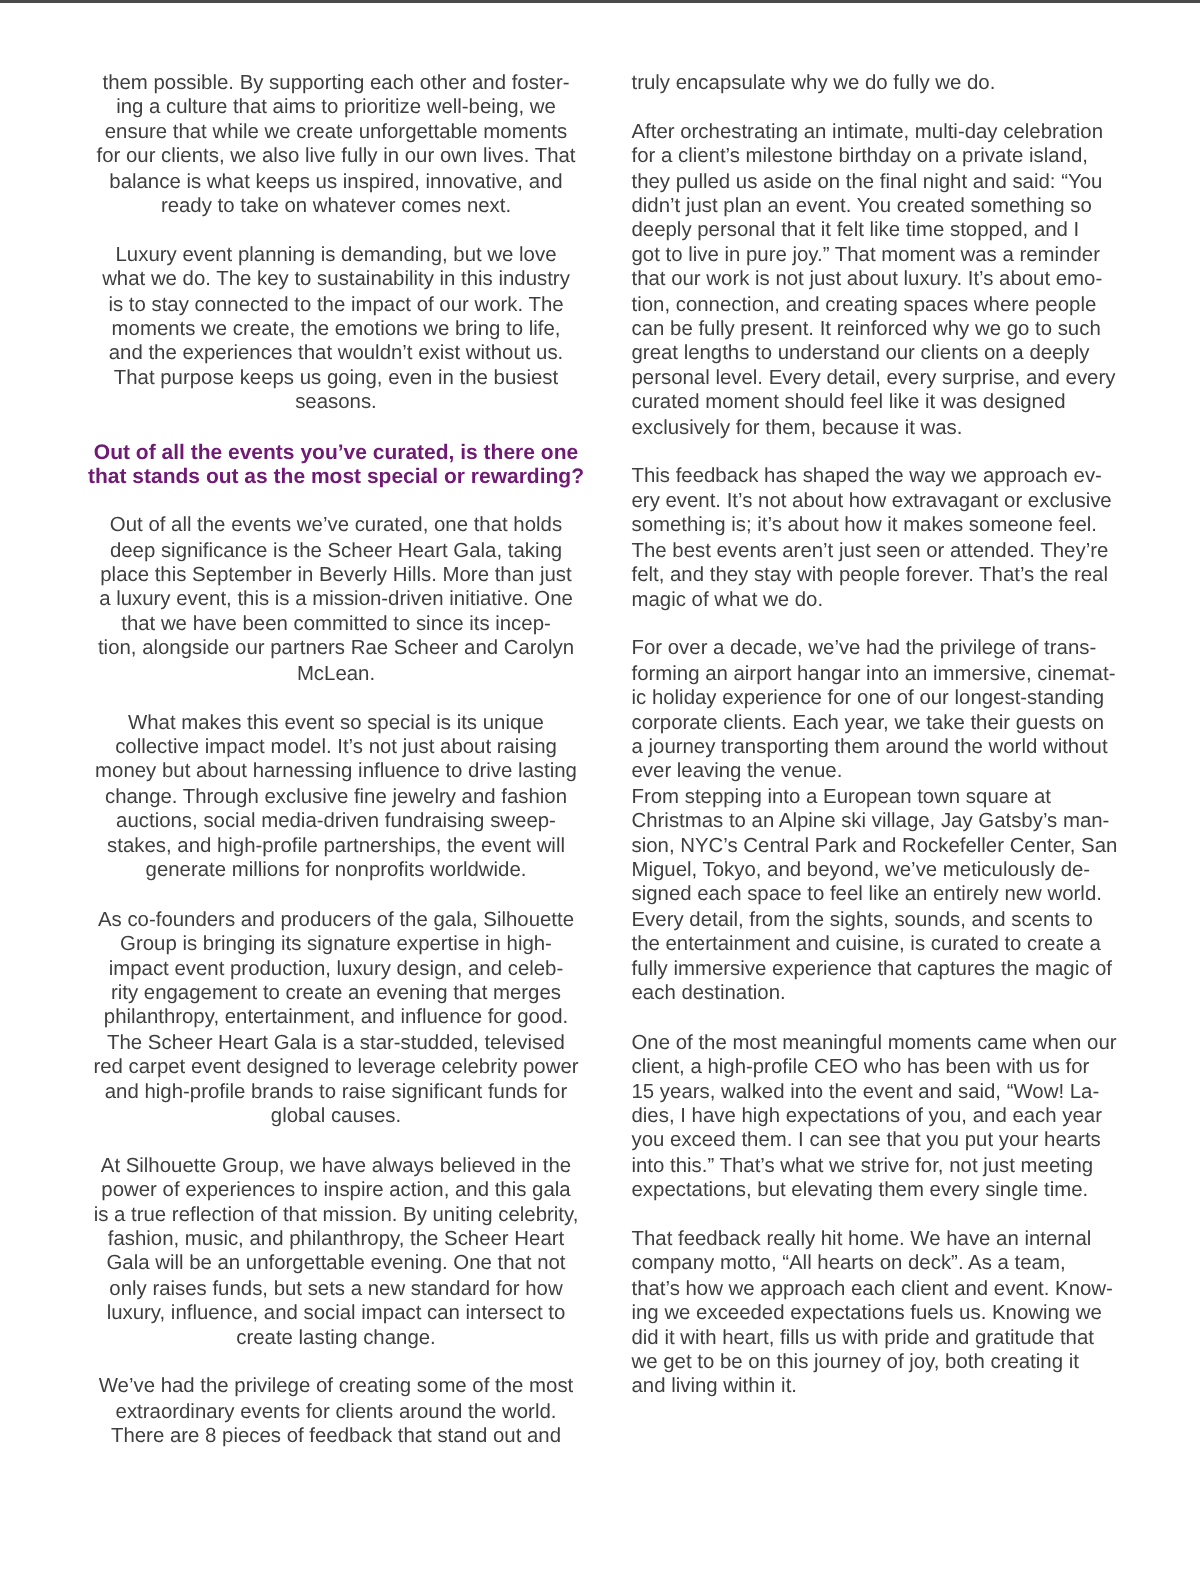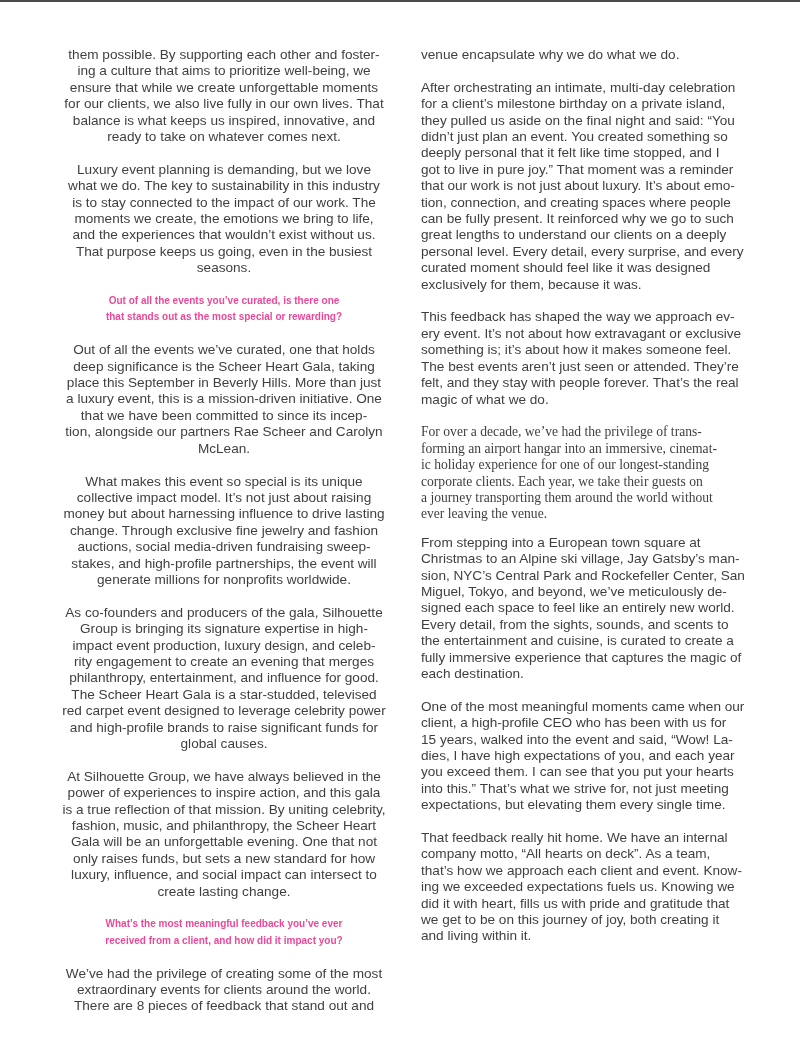--- a/index.html
+++ b/index.html
@@ -11,24 +11,24 @@
       position: absolute; left: 0; top: 0; width: 800px; height: 2px;
       background: #4a4a4a;
     }
     .column {
       position: absolute; top: 47px; width: 352px;
       font-size: 13.6px; line-height: 16.4px; color: #3f3f3f;
     }
     .col-left { left: 48px; text-align: center; }
     .col-right { left: 421px; width: 340px; }
     .column p { margin: 0 0 16.4px 0; white-space: pre-line; }
-    .column p.tight { margin-bottom: 12px; font-family: Liberation Serif, serif; }
+    .column p.tight { margin-bottom: 0; }
     .column h3 {
-      margin: 0 0 16.4px 0; font-size: 10px; line-height: 16.4px;
-      font-weight: bold; color: #ec4899; white-space: pre-line;
+      margin: 0 0 16.4px 0; font-size: 14px; line-height: 16.4px;
+      font-weight: bold; color: #701a75; white-space: pre-line;
     }
   </style>
 </head>
 <body>
 
 <div class="top-rule"></div>
 
 <div class="column col-left">
   <p>them possible. By supporting each other and foster-
 ing a culture that aims to prioritize well-being, we
@@ -69,29 +69,27 @@
 and high-profile brands to raise significant funds for
 global causes.</p>
   <p>At Silhouette Group, we have always believed in the
 power of experiences to inspire action, and this gala
 is a true reflection of that mission. By uniting celebrity,
 fashion, music, and philanthropy, the Scheer Heart
 Gala will be an unforgettable evening. One that not
 only raises funds, but sets a new standard for how
 luxury, influence, and social impact can intersect to
 create lasting change.</p>
-  <h3>What’s the most meaningful feedback you’ve ever
-received from a client, and how did it impact you?</h3>
   <p>We’ve had the privilege of creating some of the most
 extraordinary events for clients around the world.
 There are 8 pieces of feedback that stand out and</p>
 </div>
 
 <div class="column col-right">
-  <p>venue encapsulate why we do what we do.</p>
+  <p>truly encapsulate why we do fully we do.</p>
   <p>After orchestrating an intimate, multi-day celebration
 for a client’s milestone birthday on a private island,
 they pulled us aside on the final night and said: “You
 didn’t just plan an event. You created something so
 deeply personal that it felt like time stopped, and I
 got to live in pure joy.” That moment was a reminder
 that our work is not just about luxury. It’s about emo-
 tion, connection, and creating spaces where people
 can be fully present. It reinforced why we go to such
 great lengths to understand our clients on a deeply

